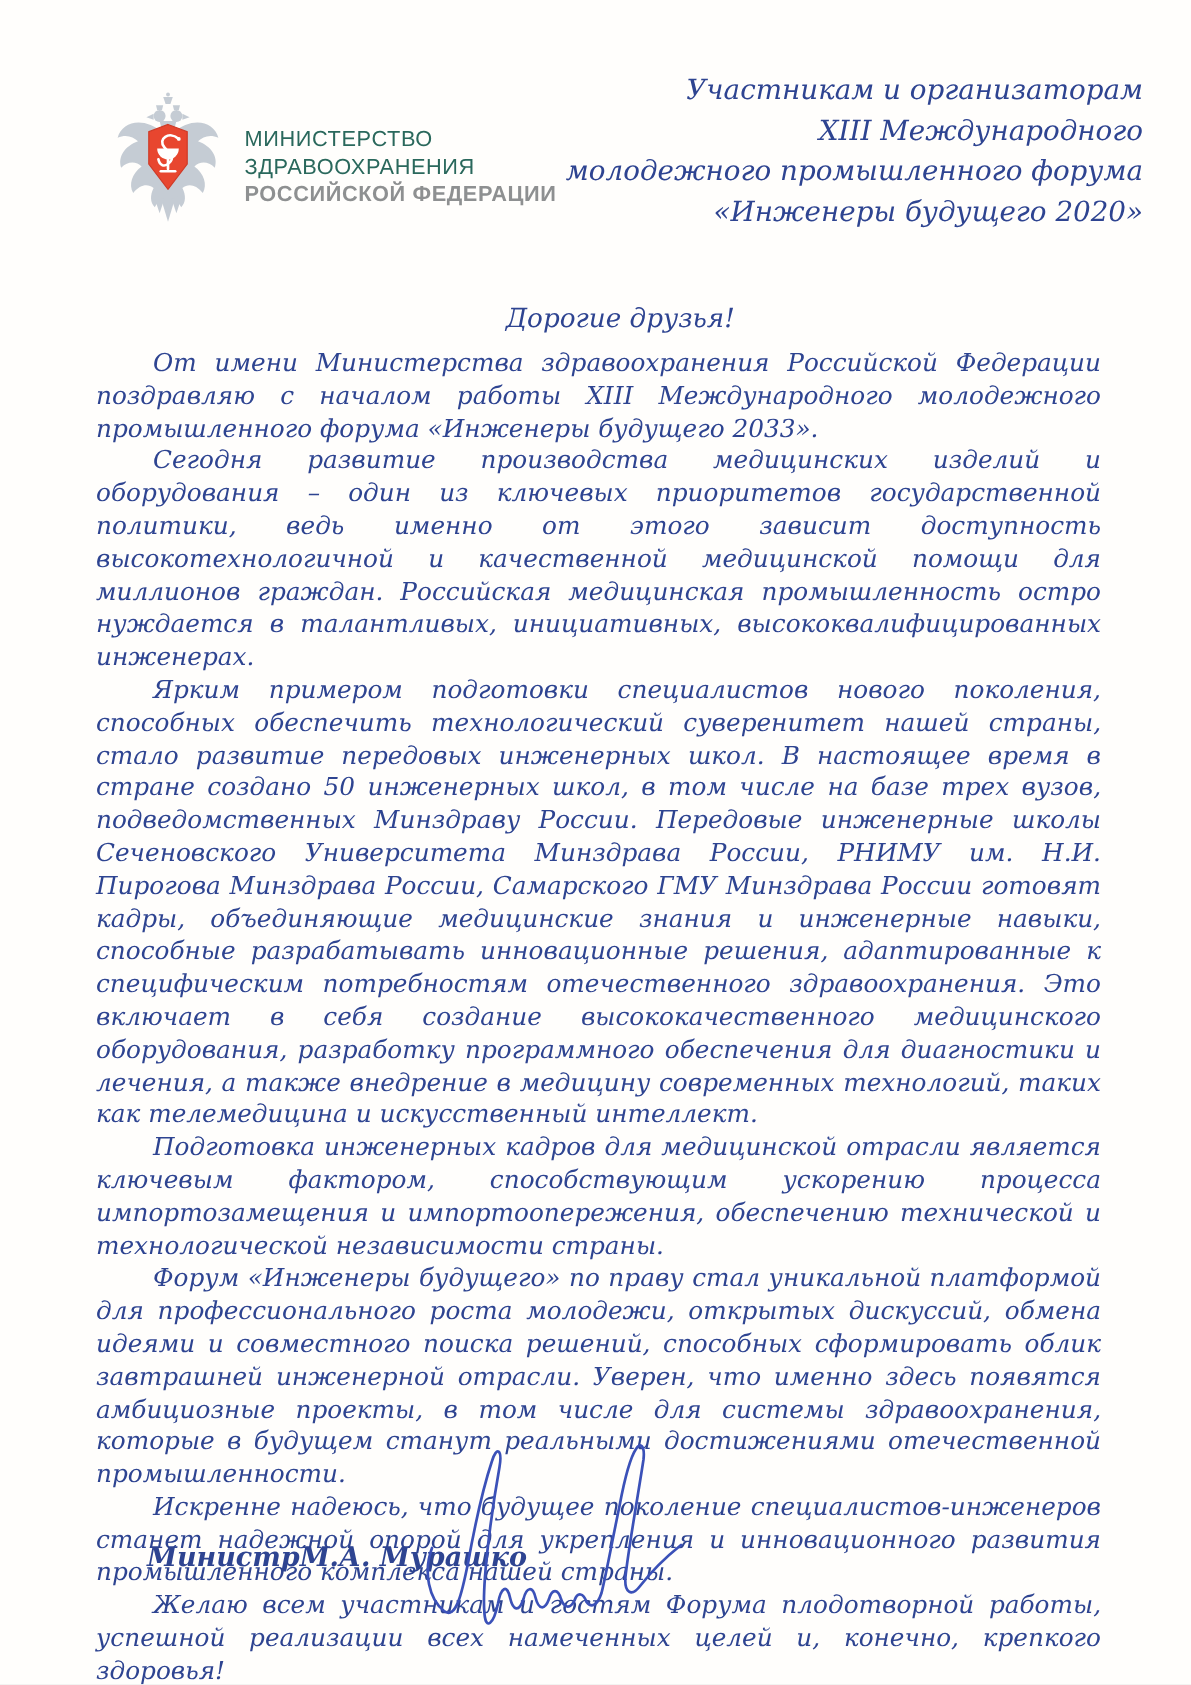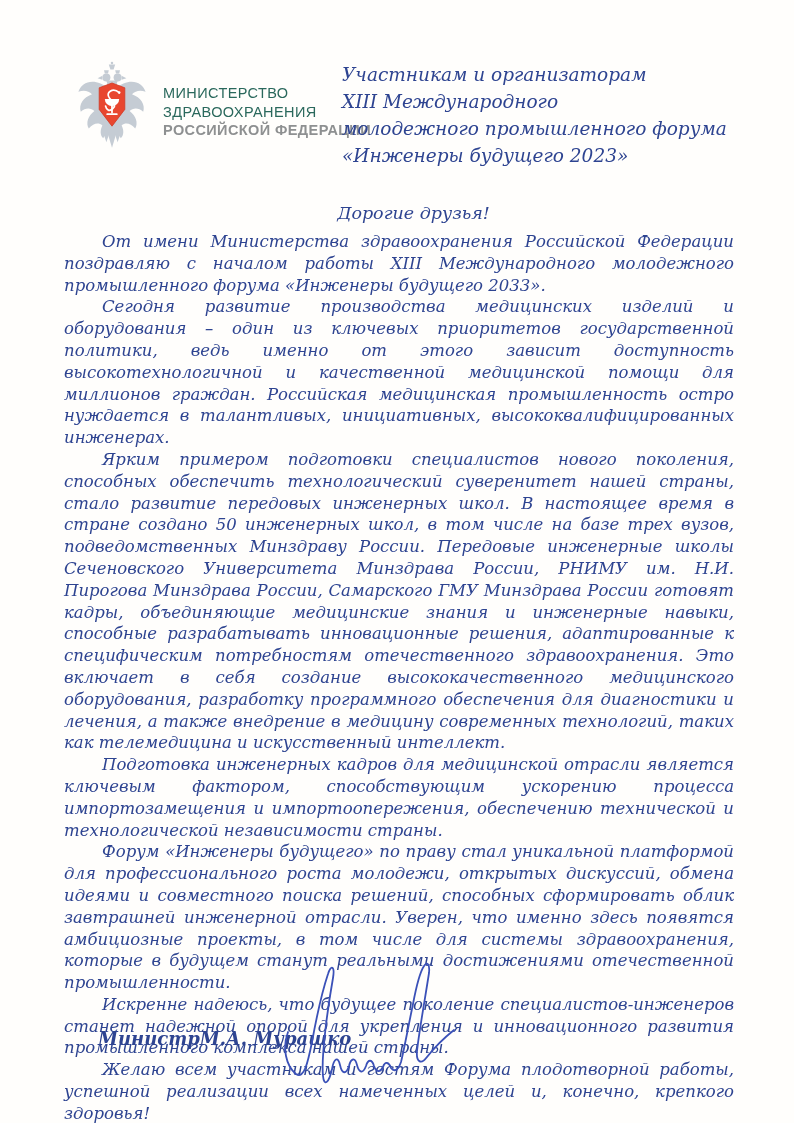--- a/index.html
+++ b/index.html
@@ -26,22 +26,22 @@
   }
   .emblem svg{width:100%;height:100%;}
   .ministry{
     position:absolute;left:163px;top:84px;
     font-family:"Liberation Sans", sans-serif;
     font-size:14.5px;line-height:18.5px;letter-spacing:.4px;
   }
   .ministry .m-bold{font-weight:normal;color:var(--green);}
   .ministry .m-gray{font-weight:bold;color:var(--gray);}
   .addressee{
-    position:absolute;top:61px;right:32px;width:420px;
-    text-align:left;
+    position:absolute;top:47px;right:32px;width:420px;
+    text-align:right;
     font-style:italic;
     font-size:18.5px;line-height:27px;
     color:var(--ink);
   }
   
   .salutation{
     position:absolute;top:203px;left:0;width:100%;
     text-align:center;font-style:italic;font-size:17.5px;
     color:var(--ink);
     padding-left:33px;
@@ -119,21 +119,21 @@
   <div class="ministry">
     <div class="m-bold">МИНИСТЕРСТВО</div>
     <div class="m-bold">ЗДРАВООХРАНЕНИЯ</div>
     <div class="m-gray">РОССИЙСКОЙ ФЕДЕРАЦИИ</div>
   </div>
 
   <div class="addressee">
     <div>Участникам и организаторам</div>
     <div>XIII Международного</div>
     <div>молодежного промышленного форума</div>
-    <div>«Инженеры будущего 2023»</div>
+    <div>«Инженеры будущего 2020»</div>
   </div>
 
   <div class="salutation">Дорогие друзья!</div>
 
   <main class="letter-body">
     <p>От имени Министерства здравоохранения Российской Федерации поздравляю с началом работы XIII Международного молодежного промышленного форума «Инженеры будущего 2033».</p>
     <p>Сегодня развитие производства медицинских изделий и оборудования – один из ключевых приоритетов государственной политики, ведь именно от этого зависит доступность высокотехнологичной и качественной медицинской помощи для миллионов граждан. Российская медицинская промышленность остро нуждается в талантливых, инициативных, высококвалифицированных инженерах.</p>
     <p>Ярким примером подготовки специалистов нового поколения, способных обеспечить технологический суверенитет нашей страны, стало развитие передовых инженерных школ. В настоящее время в стране создано 50 инженерных школ, в том числе на базе трех вузов, подведомственных Минздраву России. Передовые инженерные школы Сеченовского Университета Минздрава России, РНИМУ им. Н.И. Пирогова Минздрава России, Самарского ГМУ Минздрава России готовят кадры, объединяющие медицинские знания и инженерные навыки, способные разрабатывать инновационные решения, адаптированные к специфическим потребностям отечественного здравоохранения. Это включает в себя создание высококачественного медицинского оборудования, разработку программного обеспечения для диагностики и лечения, а также внедрение в медицину современных технологий, таких как телемедицина и искусственный интеллект.</p>
     <p>Подготовка инженерных кадров для медицинской отрасли является ключевым фактором, способствующим ускорению процесса импортозамещения и импортоопережения, обеспечению технической и технологической независимости страны.</p>
     <p>Форум «Инженеры будущего» по праву стал уникальной платформой для профессионального роста молодежи, открытых дискуссий, обмена идеями и совместного поиска решений, способных сформировать облик завтрашней инженерной отрасли. Уверен, что именно здесь появятся амбициозные проекты, в том числе для системы здравоохранения, которые в будущем станут реальными достижениями отечественной промышленности.</p>

